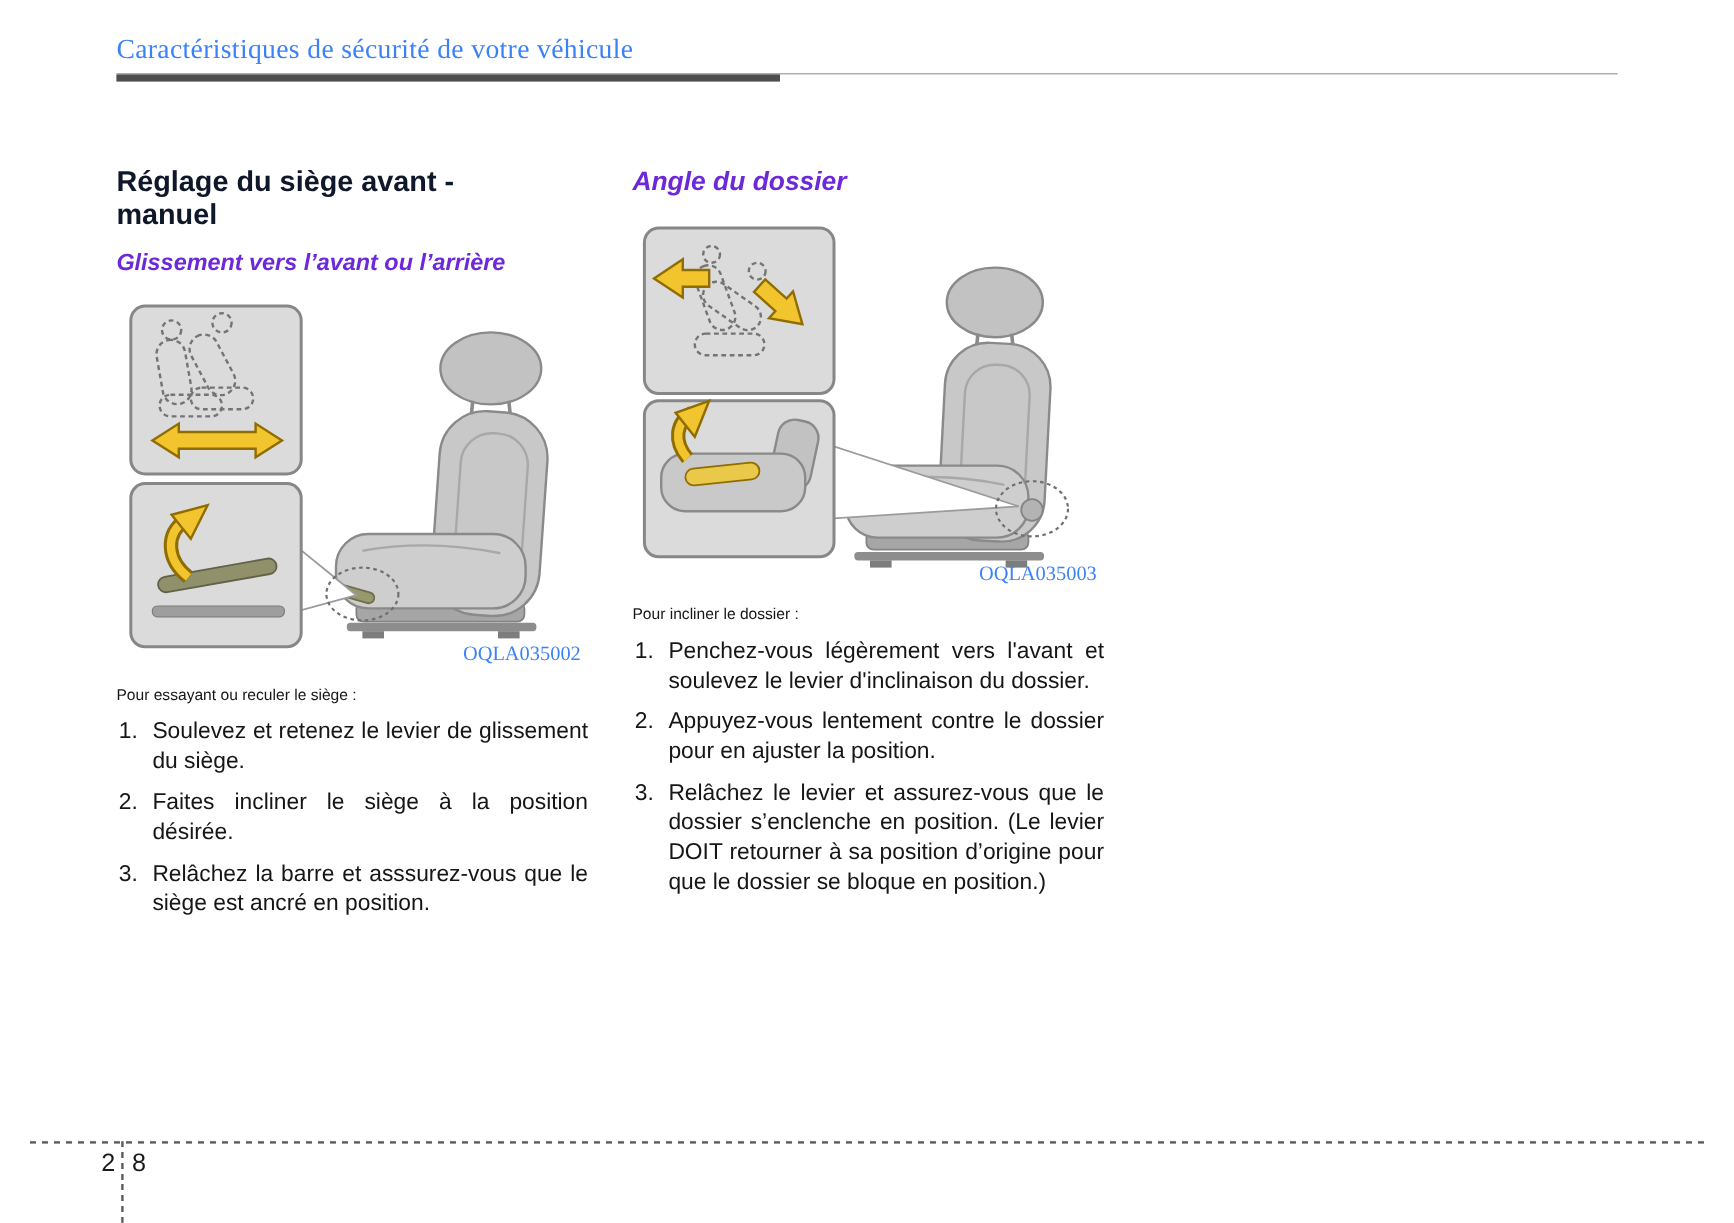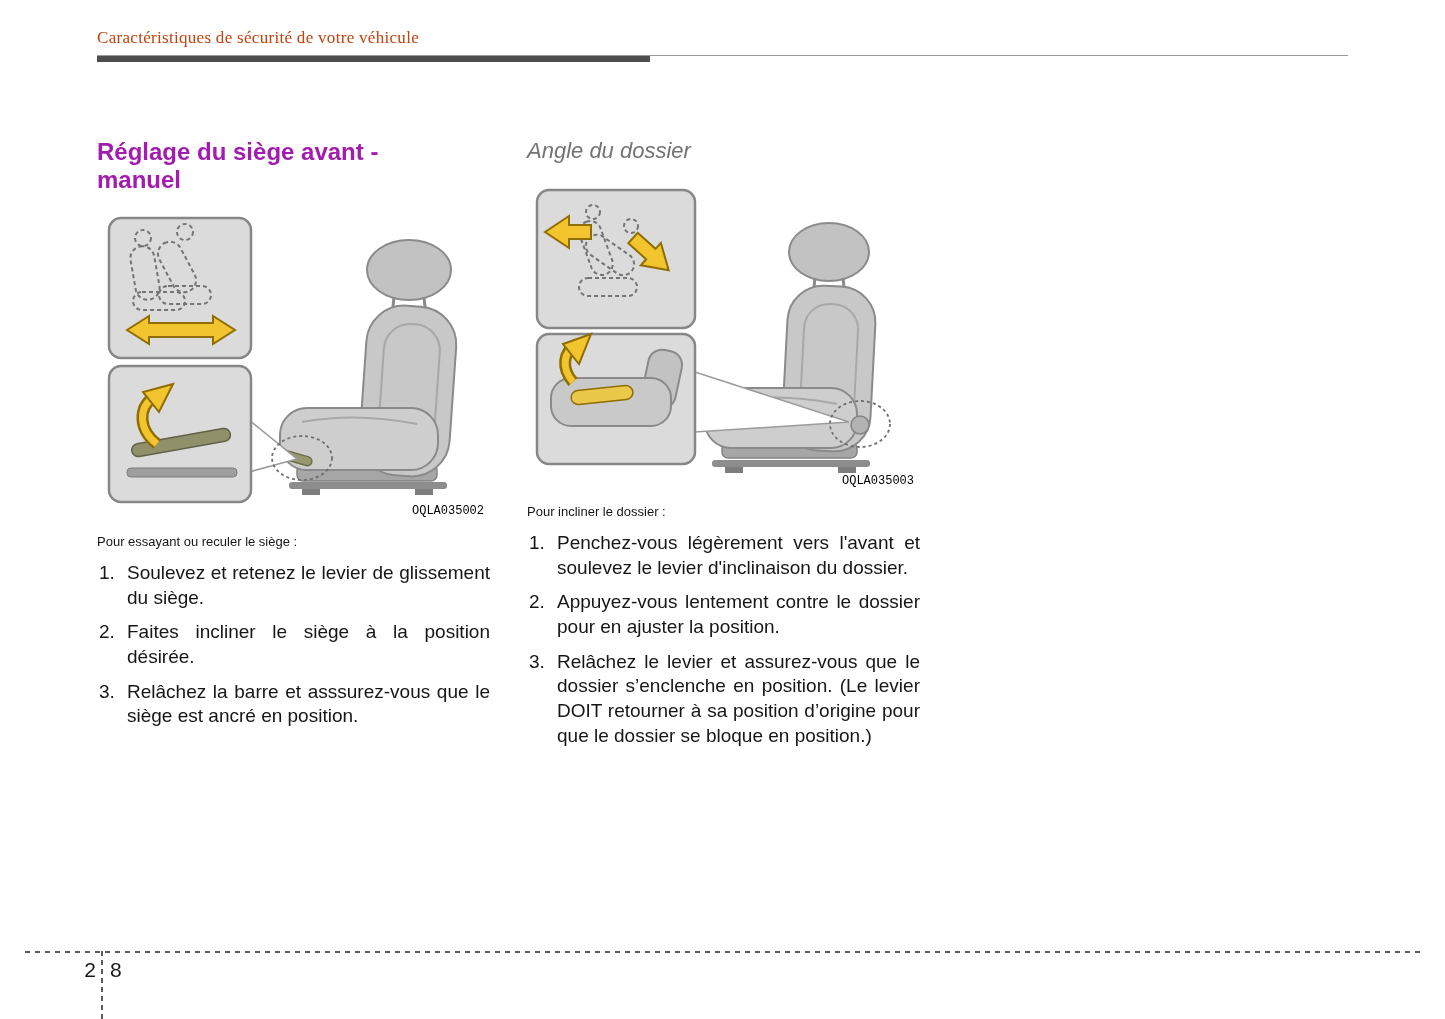--- a/index.html
+++ b/index.html
@@ -5,40 +5,40 @@
   * { margin:0; padding:0; box-sizing:border-box; }
   html,body { background:#ffffff; }
   body {
     width:1445px; height:1019px; position:relative; overflow:hidden;
     font-family:"Liberation Sans", sans-serif; color:#161616;
   }
 
   
   .page-header { position:absolute; left:97px; top:28px; width:1251px; }
   .header-title {
-    font-family:"Liberation Serif", serif; font-size:17px; color:#c2410c;
+    font-family:"Liberation Serif", serif; font-size:23px; color:#3b82f6;
     letter-spacing:.3px; padding-bottom:7px;
   }
   .header-rule { position:relative; height:9px; }
   .rule-thin { position:absolute; top:0; left:0; right:0; height:1px; background:#9a9a9a; }
   .rule-thick { position:absolute; top:1px; left:0; width:553px; height:6px; background:#4e4e4e; }
 
   
   .columns { position:absolute; left:97px; top:138px; width:1253px; display:flex; gap:37px; align-items:flex-start; }
   .col { width:393px; }
 
-  .h-main { font-size:24px; font-weight:bold; line-height:1.17; color:#a21caf; }
-  .h-sub  { font-size:19.5px; font-weight:normal; font-style:italic; margin-top:14px; color:#737373; }
+  .h-main { font-size:24px; font-weight:bold; line-height:1.17; color:#0f172a; }
+  .h-sub  { font-size:19.5px; font-weight:bold; font-style:italic; margin-top:14px; color:#6d28d9; }
   .h-sub-lg { font-size:22px; margin-top:0; }
 
   .fig { position:relative; width:393px; height:310px; margin:16px 0 14px; }
   .fig svg { display:block; }
   .fig-caption {
-    position:absolute; right:6px; bottom:2px; font-size:12px; color:#000000;
-    font-family:Liberation Mono, monospace;
+    position:absolute; right:6px; bottom:2px; font-size:17px; color:#3b82f6;
+    font-family:Liberation Serif, serif;
   }
 
   .intro { font-size:13px; line-height:1.3; margin-bottom:10px; }
   .body-par { font-size:19.5px; line-height:1.33; text-align:justify; }
 
   ol.steps { list-style:none; counter-reset:step; }
   ol.steps li {
     counter-increment:step; position:relative; padding-left:30px;
     font-size:19px; line-height:1.3; text-align:justify; margin-bottom:10px;
   }
@@ -69,20 +69,21 @@
     </div>
   </header>
 
   <main class="columns">
 
     <section class="col">
       <h1 class="h-main">
         <span>Réglage du siège avant -</span><br>
         <span>manuel</span>
       </h1>
+      <h2 class="h-sub">Glissement vers l’avant ou l’arrière</h2>
 
       <figure class="fig">
         <svg width="393" height="310" viewBox="0 0 393 310">
 
           <g>
             <rect x="192" y="272" width="158" height="7" rx="3" fill="#8d8d8d"></rect>
             <rect x="205" y="279" width="18" height="6" fill="#7d7d7d"></rect>
             <rect x="318" y="279" width="18" height="6" fill="#7d7d7d"></rect>
             <rect x="200" y="254" width="140" height="17" rx="6" fill="#a6a6a6" stroke="#838383" stroke-width="1.5"></rect>
             <ellipse cx="312" cy="60" rx="42" ry="30" fill="#c2c2c2" stroke="#8a8a8a" stroke-width="2"></ellipse>

